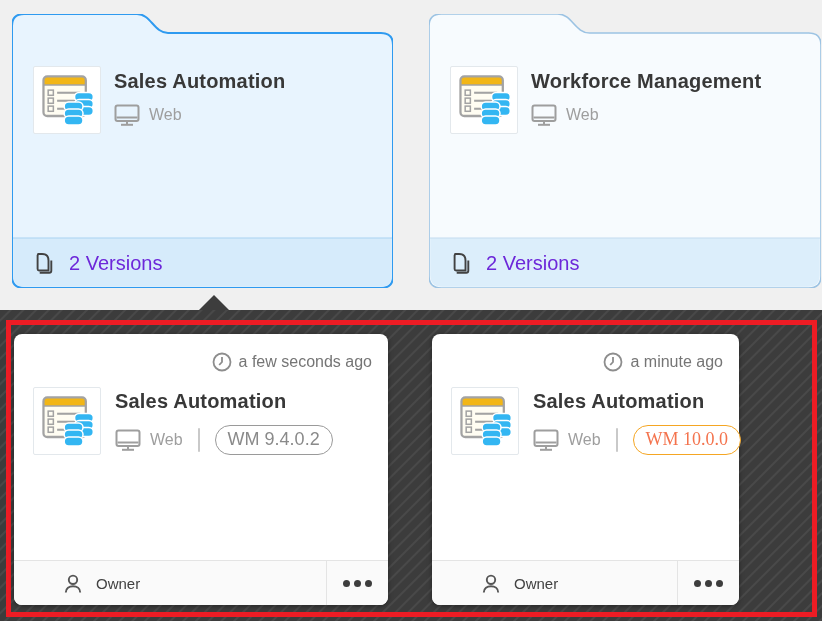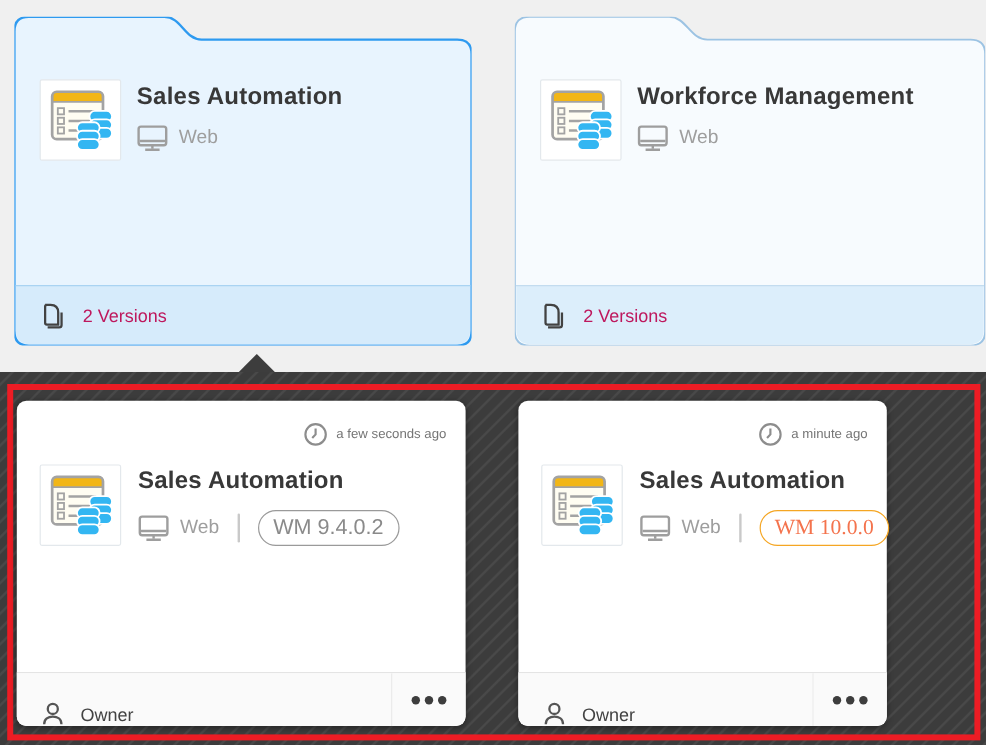--- a/index.html
+++ b/index.html
@@ -24,21 +24,21 @@
     display:flex;align-items:center;justify-content:center;flex:0 0 auto;box-sizing:border-box;
   }
   .finfo{margin-left:13px;margin-top:4px;}
   .ftitle{font-size:20px;font-weight:600;color:#383838;letter-spacing:.2px;}
   .subrow{display:flex;align-items:center;margin-top:11px;}
   .subrow .plat{font-size:16px;color:#9e9e9e;margin-left:9px;}
   .folder-footer{
     position:absolute;left:0;bottom:0;height:50px;width:100%;
     display:flex;align-items:center;padding-left:22px;box-sizing:border-box;
   }
-  .folder-footer .vlabel{font-size:15px;color:#be185d;margin-left:15px;}
+  .folder-footer .vlabel{font-size:20px;color:#6d28d9;margin-left:15px;}
   
   .dark-zone{
     position:absolute;left:0;top:310px;width:822px;height:311px;
     background:repeating-linear-gradient(135deg,#3c3c3c 0px,#3c3c3c 6px,#494949 7px,#494949 8px,#3c3c3c 9px);
   }
   .arrow-up{
     position:absolute;left:199px;top:295px;width:0;height:0;
     border-left:15px solid transparent;border-right:15px solid transparent;
     border-bottom:15px solid #3d3d3d;
   }
@@ -48,39 +48,39 @@
   }
   
   .vcard{
     position:absolute;top:334px;width:374px;height:271px;background:#ffffff;
     border-radius:8px;box-shadow:0 1px 5px rgba(0,0,0,.4);
   }
   .vcard--1{left:14px;}
   .vcard--2{left:432px;width:307px;}
   .timestamp{
     position:absolute;top:18px;right:16px;display:flex;align-items:center;gap:7px;
-    font-size:11px;color:#757575;
+    font-size:16px;color:#757575;
   }
   .vmain{position:absolute;left:19px;top:53px;display:flex;}
   .vinfo{margin-left:14px;margin-top:3px;}
   .vtitle{font-size:20px;font-weight:600;color:#383838;letter-spacing:.2px;}
   .vsub{display:flex;align-items:center;margin-top:12px;}
   .vsub .plat{font-size:16px;color:#9e9e9e;margin-left:9px;}
   .sep{width:2px;height:24px;background:#c9c9c9;margin:0 15px;border-radius:1px;}
   .pill{
     font-size:18px;border-radius:999px;padding:3px 12px 4px;white-space:nowrap;
     border:1.6px solid #9a9a9a;color:#8a8a8a;background:#fff;
   }
   .pill--orange{border-color:#f5a623;color:#f4734d;font-family:Liberation Serif, serif;}
   .vfooter{
     position:absolute;left:0;bottom:0;width:100%;height:45px;box-sizing:border-box;
     background:#fafafa;border-top:1px solid #e4e4e4;border-radius:0 0 8px 8px;
     display:flex;align-items:stretch;
   }
-  .owner{display:flex;align-items:flex-end;padding-left:19px;flex:1;}
+  .owner{display:flex;align-items:center;padding-left:8px;flex:1;margin-left:40px;}
   .owner span{font-size:15px;color:#424242;margin-left:12px;}
   .menu-btn{
     width:61px;border-left:1px solid #e4e4e4;display:flex;align-items:center;
     justify-content:center;gap:4px;cursor:pointer;border-radius:0 0 8px 0;
   }
   .dot{width:7px;height:7px;border-radius:50%;background:#3d3d3d;}
   svg{display:block;}
 </style>
 </head>
 <body>

